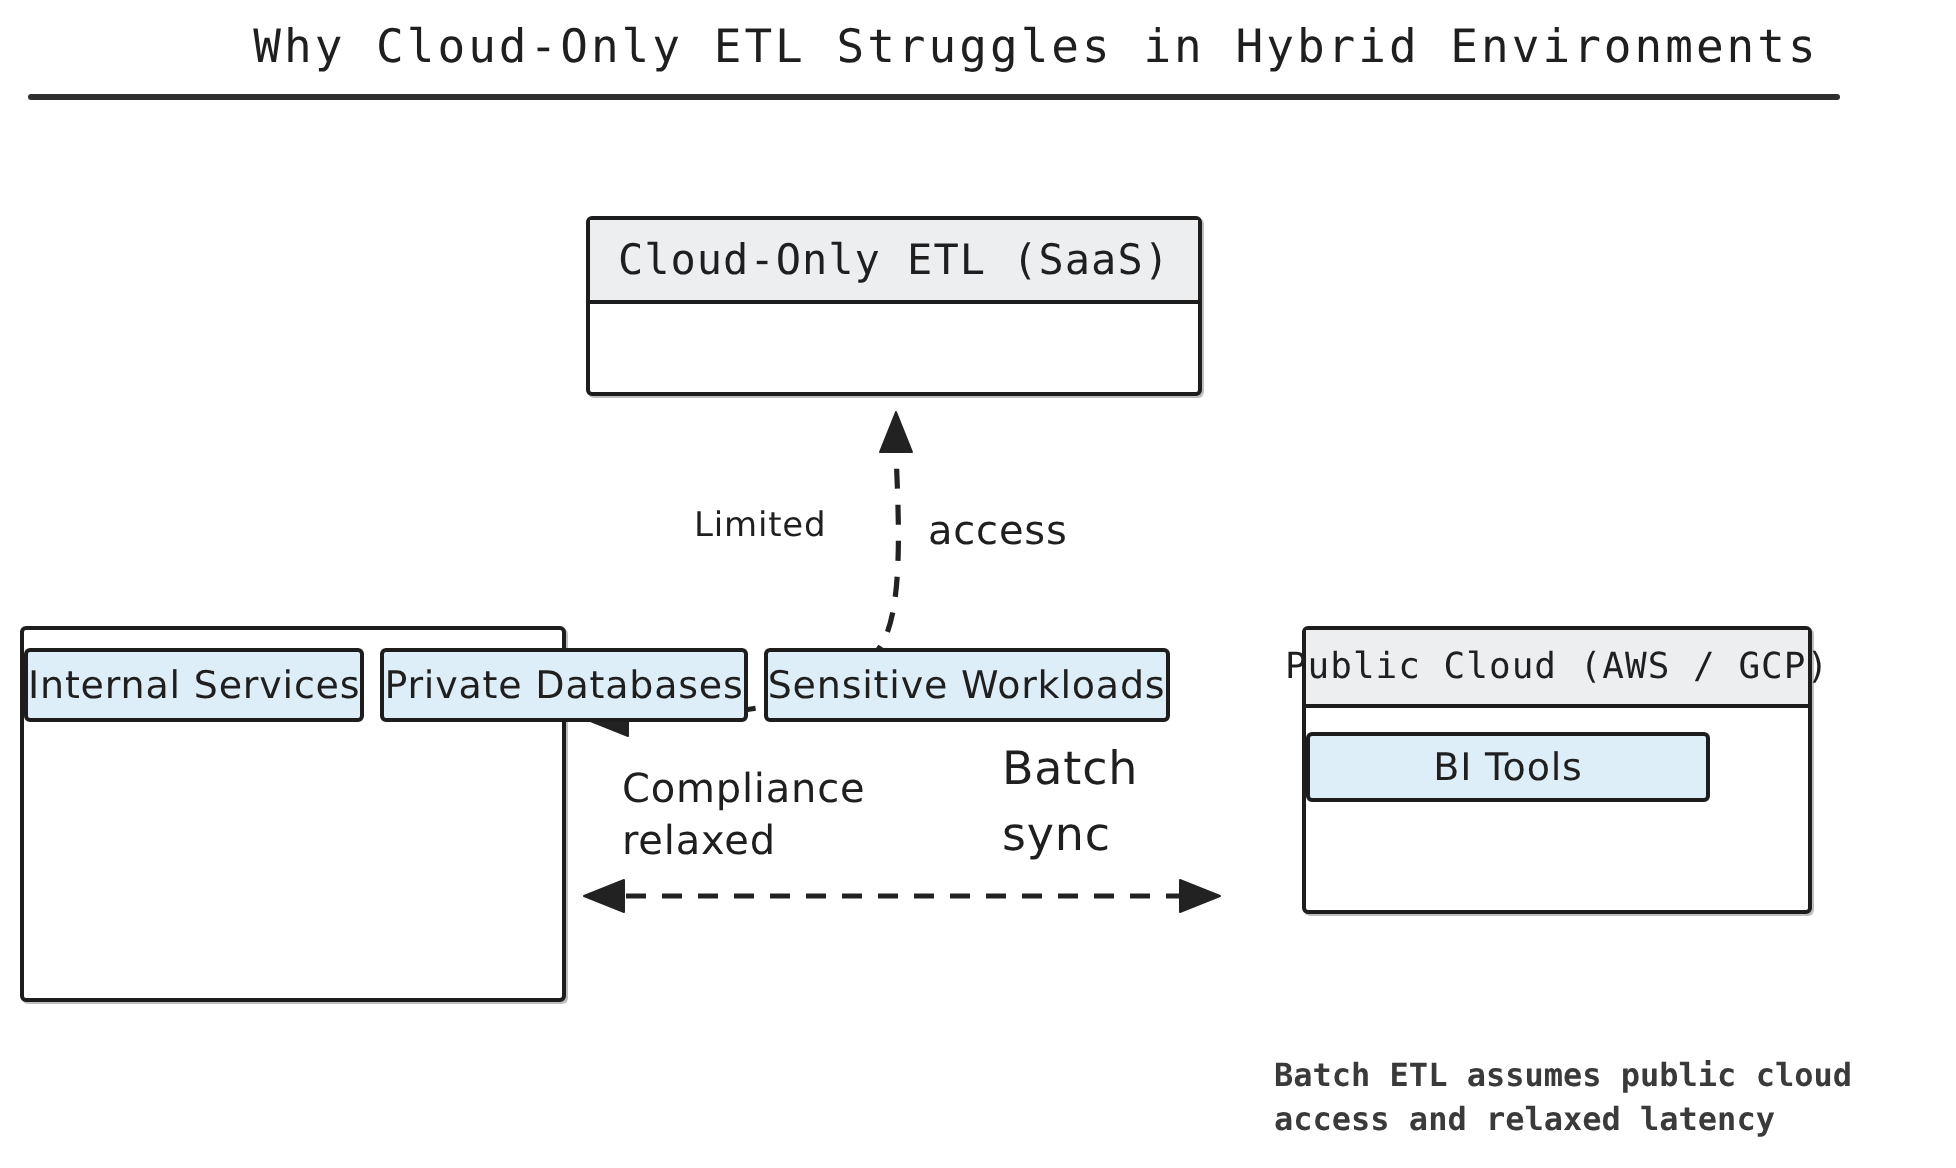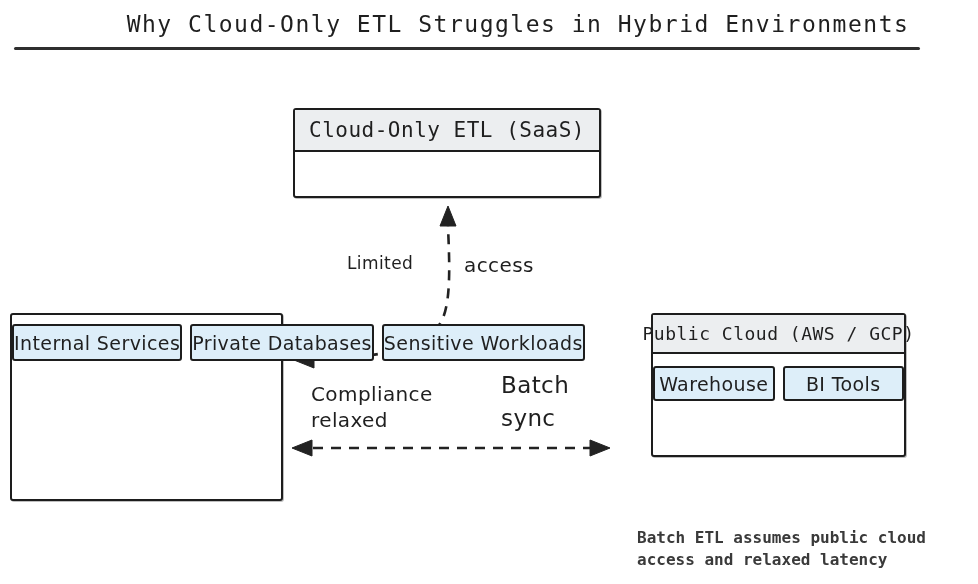--- a/index.html
+++ b/index.html
@@ -153,21 +153,20 @@
   <div class="node-body">
     <div class="item hand">Internal Services</div>
     <div class="item hand">Private Databases</div>
     <div class="item hand">Sensitive Workloads</div>
   </div>
 </div>
 
 <div class="node" id="node-public">
   <div class="node-header mono">Public Cloud (AWS / GCP)</div>
   <div class="node-body">
-    <div class="item hand">Warehouse</div>
     <div class="item hand">BI Tools</div>
   </div>
 </div>
 
 <div class="lbl hand" id="label-limited">Limited</div>
 <div class="lbl hand" id="label-access">access</div>
 
 <div class="lbl hand" id="label-compliance">
   <span class="line">Compliance</span>
   <span class="line">relaxed</span>

